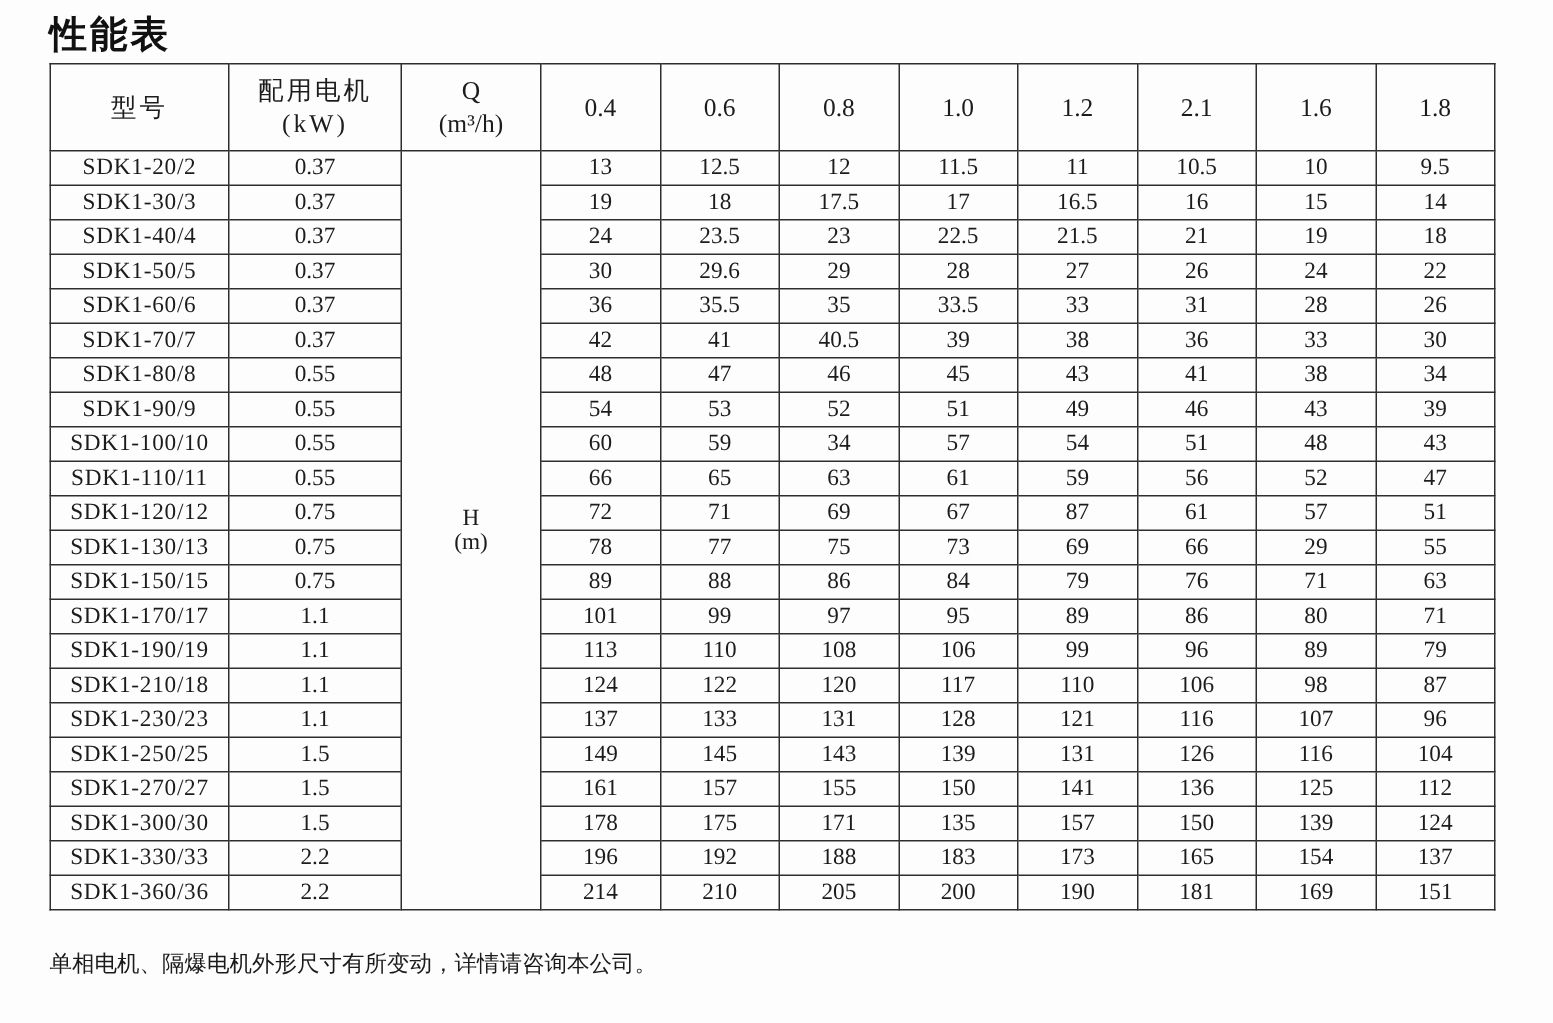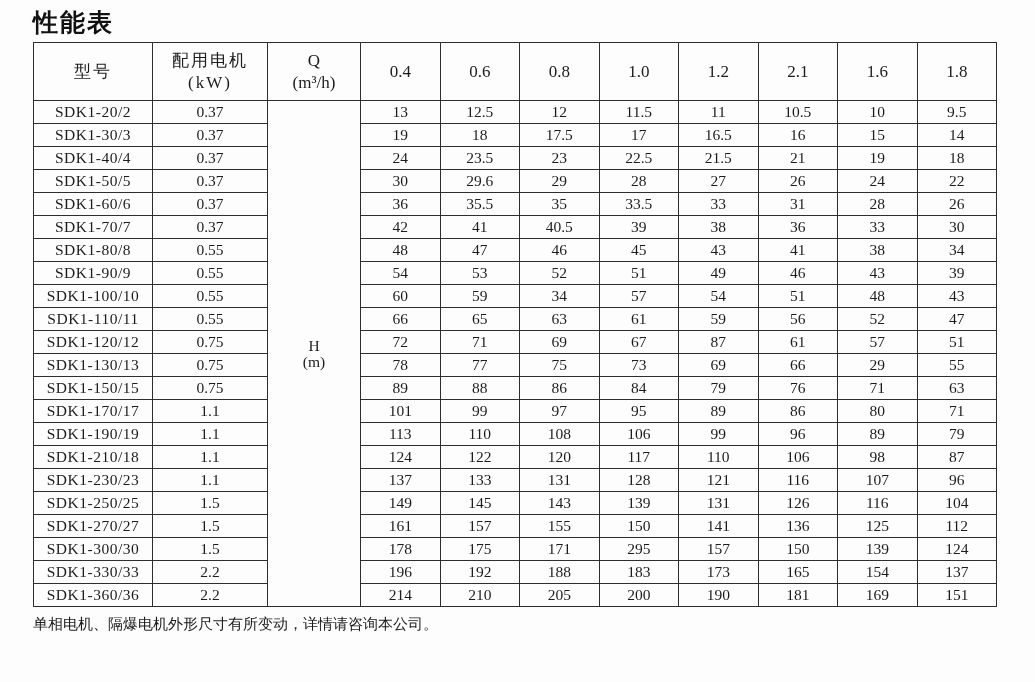--- a/index.html
+++ b/index.html
@@ -60,21 +60,21 @@
   td.model-cell {
     letter-spacing: 0.5px;
   }
   td.h-cell {
     font-size: 17px;
     line-height: 1.3;
   }
   .footer-note {
     position: absolute;
     left: 33px;
-    top: 615px;
+    top: 633px;
     margin: 0;
     font-family: "Liberation Sans", "DejaVu Sans", sans-serif;
     font-size: 15px;
     color: #1a1a1a;
     text-align: right;
   }
 </style>
 </head>
 <body>
 
@@ -349,21 +349,21 @@
           <td class="value-cell">136</td>
           <td class="value-cell">125</td>
           <td class="value-cell">112</td>
         </tr>
         <tr>
           <td class="model-cell">SDK1-300/30</td>
           <td class="power-cell">1.5</td>
           <td class="value-cell">178</td>
           <td class="value-cell">175</td>
           <td class="value-cell">171</td>
-          <td class="value-cell">295</td>
+          <td class="value-cell">135</td>
           <td class="value-cell">157</td>
           <td class="value-cell">150</td>
           <td class="value-cell">139</td>
           <td class="value-cell">124</td>
         </tr>
         <tr>
           <td class="model-cell">SDK1-330/33</td>
           <td class="power-cell">2.2</td>
           <td class="value-cell">196</td>
           <td class="value-cell">192</td>

